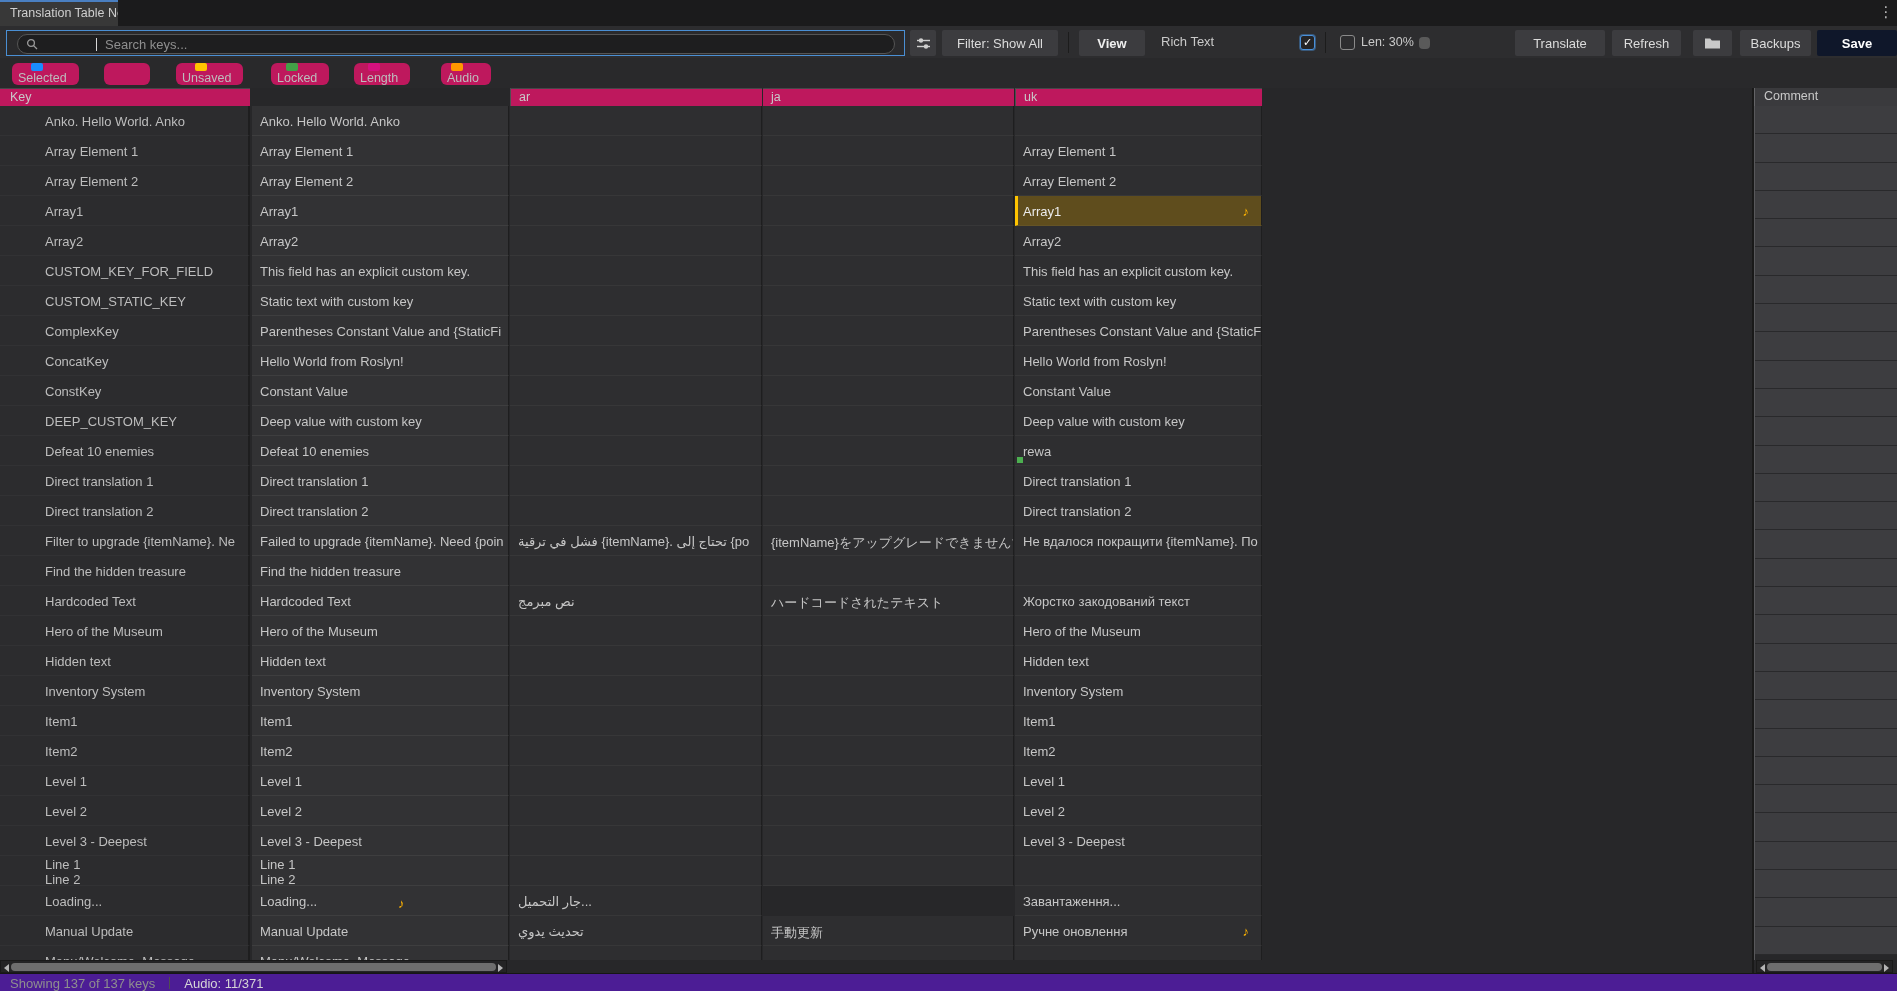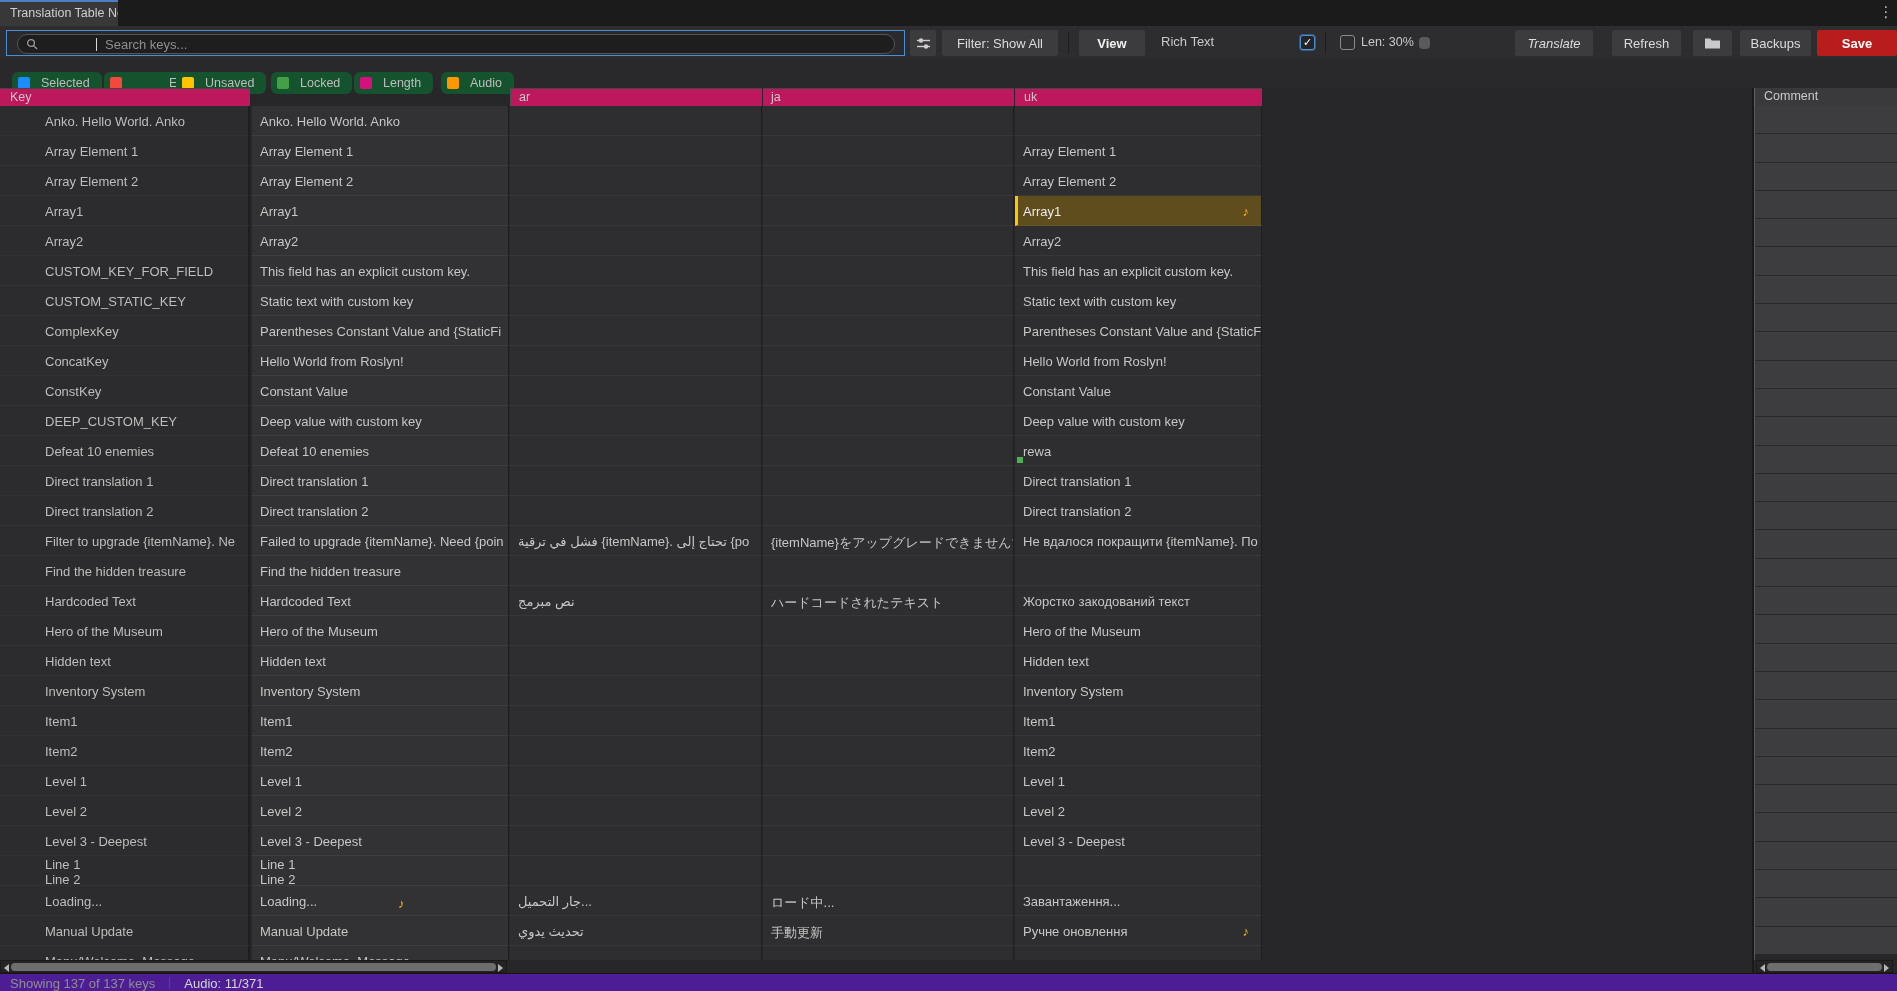--- a/index.html
+++ b/index.html
@@ -25,26 +25,26 @@
   .placeholder{color:#8f8f8f;margin-left:8px;white-space:nowrap;}
   .tbtn{position:absolute;top:4px;height:26px;background:#3c3c3f;border-radius:2px;
        color:#dcdcdc;display:flex;align-items:center;justify-content:center;box-sizing:border-box;white-space:nowrap;}
   .tdiv{position:absolute;top:6px;width:1px;height:21px;background:#1c1c1c;}
   .chk{position:absolute;top:9px;width:15px;height:15px;box-sizing:border-box;border-radius:3px;}
   .chk.on{border:1px solid #4a90d9;box-shadow:0 0 0 1px rgba(74,144,217,.45);background:#242426;
        color:#fff;font-size:11px;line-height:13px;text-align:center;}
   .chk.off{border:1px solid #8a8a8a;background:transparent;}
   .tlabel{position:absolute;top:0;height:32px;line-height:32px;color:#c9c9c9;white-space:nowrap;}
   .slider-knob{position:absolute;top:11px;width:11px;height:12px;background:#5a5a5a;border-radius:4px;}
-  .save{background:#b91c1c;color:#ffffff;font-weight:bold;}
+  .save{background:#0f172a;color:#ffffff;font-weight:bold;}
 
   
   .legend{position:absolute;left:0;top:58px;width:100%;height:30px;background:#29292b;}
-  .chip{position:absolute;top:14px;height:22px;background:#14532d;border-radius:6px;
-        display:flex;align-items:center;padding:0 12px 0 6px;}
+  .chip{position:absolute;top:5px;height:22px;background:#be185d;border-radius:6px;
+        display:flex;align-items:center;padding:0 12px 0 6px;flex-direction:column;}
   .chip .sq{width:12px;height:12px;border-radius:2px;margin-right:11px;}
   .chip .lbl{color:#bdbdbd;font-size:12.5px;white-space:nowrap;}
 
   
   .thead{position:absolute;left:0;top:88px;height:18px;}
   .hcell{position:absolute;top:0;height:18px;background:#be185d;box-sizing:border-box;
         border-top:1px solid #464649;color:#c9c9c9;font-size:12.5px;line-height:17px;
         padding-left:8px;overflow:hidden;white-space:nowrap;}
   .tbody{position:absolute;left:0;top:106px;width:1262px;height:854px;overflow:hidden;}
   .trow{position:relative;width:1262px;height:30px;}
@@ -127,21 +127,21 @@
     <div class="tbtn" style="left:942px;width:116px;">Filter: Show All</div>
     <div class="tdiv" style="left:1068px;"></div>
     <div class="tbtn" style="left:1079px;width:66px;font-weight:bold;color:#efefef;">View</div>
     <div class="tlabel" style="left:1161px;">Rich Text</div>
     <div class="chk on" style="left:1300px;">✓</div>
     <div class="tdiv" style="left:1325px;"></div>
     <div class="chk off" style="left:1340px;"></div>
     <div class="tlabel" style="left:1361px;font-size:12.5px;">Len: 30%</div>
     <div class="slider-knob" style="left:1419px;"></div>
 
-    <div class="tbtn" style="left:1515px;width:78px;font-style:italic;">Translate</div>
+    <div class="tbtn" style="left:1515px;width:90px;">Translate</div>
     <div class="tbtn" style="left:1612px;width:69px;">Refresh</div>
     <div class="tbtn" style="left:1693px;width:39px;">
       <svg width="17" height="13" viewBox="0 0 17 13">
         <path d="M1 1.5 h5.2 l1.6 2 h8.2 v8 h-15 z" fill="#c9c9c9"></path>
       </svg>
     </div>
     <div class="tbtn" style="left:1740px;width:71px;">Backups</div>
     <div class="tbtn save" style="left:1817px;width:80px;">Save</div>
   </div>
 
@@ -362,21 +362,20 @@
         <div class="cell c-en">Line 1
 Line 2</div>
         <div class="cell c-ar"></div>
         <div class="cell c-ja"></div>
         <div class="cell c-uk"></div>
       </div>
       <div class="trow">
         <div class="cell c-key">Loading...</div>
         <div class="cell c-en">Loading...<span class="note en-note">♪</span></div>
         <div class="cell c-ar">جار التحميل...</div>
-        <div class="cell c-ja">ロード中...</div>
         <div class="cell c-uk">Завантаження...</div>
       </div>
       <div class="trow">
         <div class="cell c-key">Manual Update</div>
         <div class="cell c-en">Manual Update</div>
         <div class="cell c-ja">手動更新</div>
         <div class="cell c-ar">تحديث يدوي</div>
         <div class="cell c-uk">Ручне оновлення<span class="note uk-note">♪</span></div>
       </div>
       <div class="trow">

